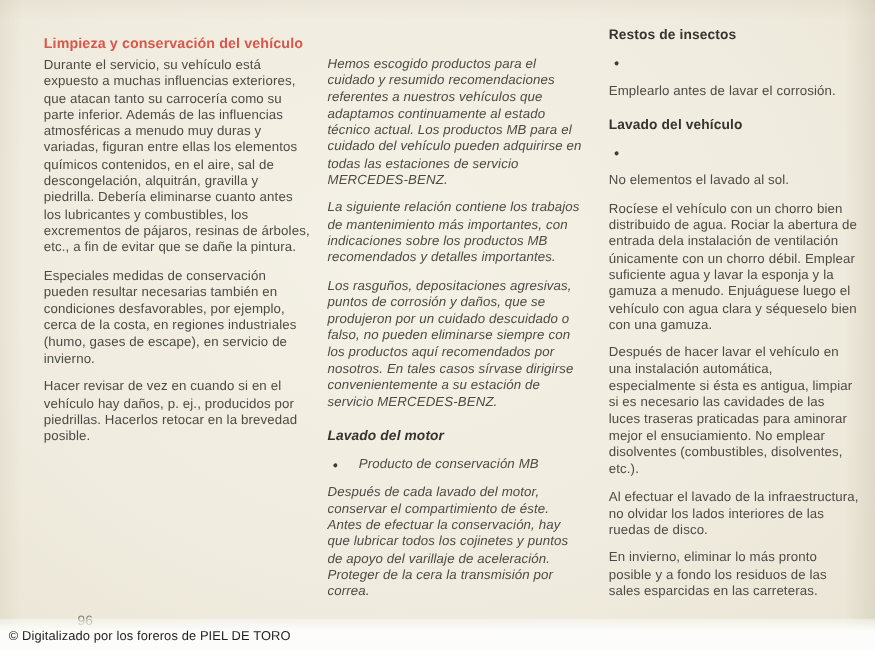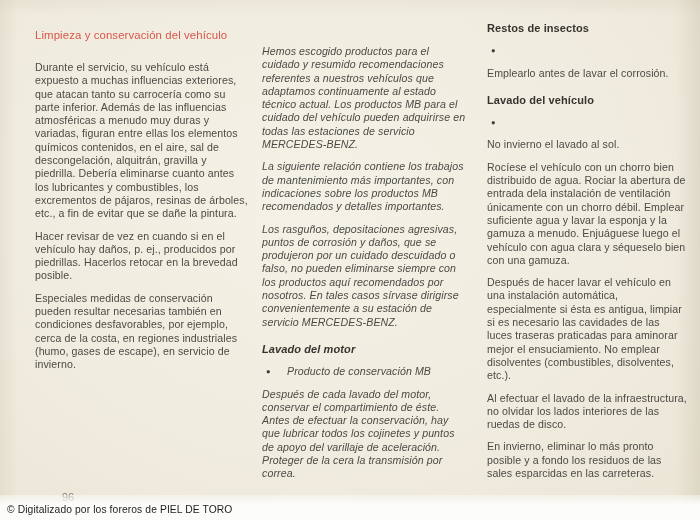--- a/index.html
+++ b/index.html
@@ -25,24 +25,24 @@
   .col p{margin:0 0 9px 0;}
   .heading{
     font-weight:bold;
     color:#35342f;
     font-size:11px;
     margin:14px 0 9px 0;
   }
   .heading.first{margin-top:0;}
   .red-heading{
     color:#d9564a;
-    font-weight:normal;
+    font-weight:bold;
     font-size:11.4px;
     line-height:14px;
-    margin:0 0 19px 0;
+    margin:0 0 4px 0;
   }
   .bullet-row{
     display:flex;
     margin:0 0 9px 0;
   }
   .bullet-glyph{
     flex:0 0 21px;
     padding-left:4px;
     font-size:7.5px;
     line-height:13.3px;
@@ -72,22 +72,22 @@
   }
 </style>
 </head>
 <body>
 
 <div class="page">
 
   <div class="col" id="col-left">
     <div class="red-heading">Limpieza y conservación del vehículo</div>
     <p>Durante el servicio, su vehículo está expuesto a muchas influencias exteriores, que atacan tanto su carrocería como su parte inferior. Además de las influencias atmosféricas a menudo muy duras y variadas, figuran entre ellas los elementos químicos contenidos, en el aire, sal de descongelación, alquitrán, gravilla y piedrilla. Debería eliminarse cuanto antes los lubricantes y combustibles, los excrementos de pájaros, resinas de árboles, etc., a fin de evitar que se dañe la pintura.</p>
+    <p>Especiales medidas de conservación pueden resultar necesarias también en condiciones desfavorables, por ejemplo, cerca de la costa, en regiones industriales (humo, gases de escape), en servicio de invierno.</p>
     <p>Hacer revisar de vez en cuando si en el vehículo hay daños, p. ej., producidos por piedrillas. Hacerlos retocar en la brevedad posible.</p>
-    <p>Especiales medidas de conservación pueden resultar necesarias también en condiciones desfavorables, por ejemplo, cerca de la costa, en regiones industriales (humo, gases de escape), en servicio de invierno.</p>
   </div>
 
   <div class="col" id="col-middle">
     <p>Hemos escogido productos para el cuidado y resumido recomendaciones referentes a nuestros vehículos que adaptamos continuamente al estado técnico actual. Los productos MB para el cuidado del vehículo pueden adquirirse en todas las estaciones de servicio MERCEDES-BENZ.</p>
     <p>La siguiente relación contiene los trabajos de mantenimiento más importantes, con indicaciones sobre los productos MB recomendados y detalles importantes.</p>
     <p>Los rasguños, depositaciones agresivas, puntos de corrosión y daños, que se produjeron por un cuidado descuidado o falso, no pueden eliminarse siempre con los productos aquí recomendados por nosotros. En tales casos sírvase dirigirse convenientemente a su estación de servicio MERCEDES-BENZ.</p>
     <div class="heading">Lavado del motor</div>
     <div class="bullet-row">
       <span class="bullet-glyph">●</span>
       <span class="bullet-text">Producto de conservación MB</span>
@@ -98,21 +98,21 @@
   <div class="col" id="col-right">
     <div class="heading first">Restos de insectos</div>
     <div class="bullet-row">
       <span class="bullet-glyph">●</span>
     </div>
     <p>Emplearlo antes de lavar el corrosión.</p>
     <div class="heading">Lavado del vehículo</div>
     <div class="bullet-row">
       <span class="bullet-glyph">●</span>
     </div>
-    <p>No invierno el lavado al sol.</p>
+    <p>No elementos el lavado al sol.</p>
     <p>Rocíese el vehículo con un chorro bien distribuido de agua. Rociar la abertura de entrada dela instalación de ventilación únicamente con un chorro débil. Emplear suficiente agua y lavar la esponja y la gamuza a menudo. Enjuáguese luego el vehículo con agua clara y séqueselo bien con una gamuza.</p>
     <p>Después de hacer lavar el vehículo en una instalación automática, especialmente si ésta es antigua, limpiar si es necesario las cavidades de las luces traseras praticadas para aminorar mejor el ensuciamiento. No emplear disolventes (combustibles, disolventes, etc.).</p>
     <p>Al efectuar el lavado de la infraestructura, no olvidar los lados interiores de las ruedas de disco.</p>
     <p>En invierno, eliminar lo más pronto posible y a fondo los residuos de las sales esparcidas en las carreteras.</p>
   </div>
 
   <div class="page-number">96</div>
 
   <div class="watermark-strip"></div>
   <div class="watermark">© Digitalizado por los foreros de PIEL DE TORO</div>

